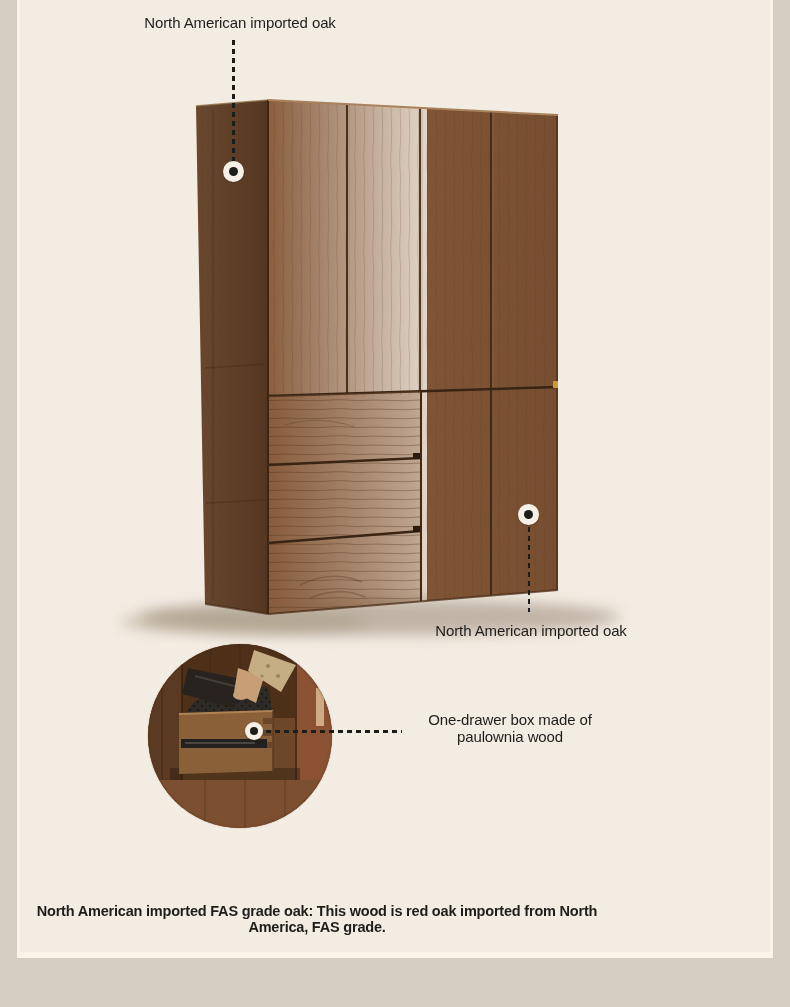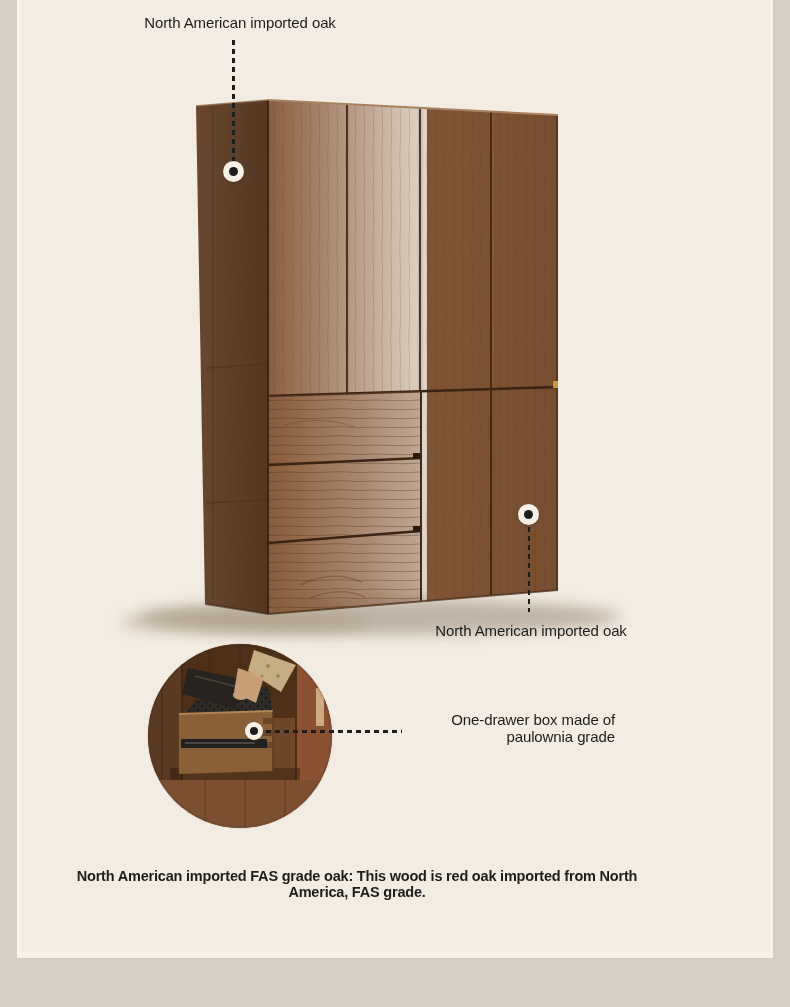--- a/index.html
+++ b/index.html
@@ -15,25 +15,25 @@
     background:var(--card-background,#f3ece2);
     border-left:3px solid #f9f3e9;border-right:3px solid #f9f3e9;border-bottom:6px solid #f9f3e9;
   }
   .scene{position:absolute;left:0;top:0;width:790px;height:1007px;}
   .callout-label{
     position:absolute;font-size:15px;font-weight:normal;line-height:17px;
     letter-spacing:-0.1px;color:var(--text,#1d1d1b);
   }
   .label-top{left:90px;top:14px;width:300px;text-align:center;}
   .label-br{left:400px;top:622px;width:262px;text-align:center;}
-  .label-inset{left:405px;top:711px;width:210px;text-align:right;}
+  .label-inset{left:405px;top:711px;width:210px;text-align:center;}
   .label-inset .line{display:block;}
   .footer-text{
-    position:absolute;left:17px;top:868px;width:600px;text-align:center;
-    font-size:14.5px;font-weight:bold;letter-spacing:-0.2px;color:var(--text,#1d1d1b);padding-left:40px;
+    position:absolute;left:17px;top:903px;width:600px;text-align:center;
+    font-size:14.5px;font-weight:bold;letter-spacing:-0.2px;color:var(--text,#1d1d1b);
   }
   .vdash{
     position:absolute;width:2.5px;
     background:repeating-linear-gradient(to bottom,var(--text,#1d1d1b) 0 5px,transparent 5px 9px);
   }
   .line-top{left:232px;top:40px;height:122px;}
   .line-br{left:527.5px;top:527px;height:85px;}
   .hdash{
     position:absolute;height:2.5px;
     background:repeating-linear-gradient(to right,var(--text,#1d1d1b) 0 5px,transparent 5px 9px);
@@ -195,15 +195,15 @@
 <div class="hdash line-inset"></div>
 
 <div class="dot dot-big dot-top"></div>
 <div class="dot dot-big dot-br"></div>
 <div class="dot dot-small dot-inset"></div>
 
 <div class="callout-label label-top">North American imported oak</div>
 <div class="callout-label label-br">North American imported oak</div>
 <div class="callout-label label-inset">
   <span class="line">One-drawer box made of</span>
-  <span class="line">paulownia grade</span>
+  <span class="line">paulownia wood</span>
 </div>
 <div class="footer-text">North American imported FAS grade oak: This wood is red oak imported from North America, FAS grade.</div>
 
 </body></html>

